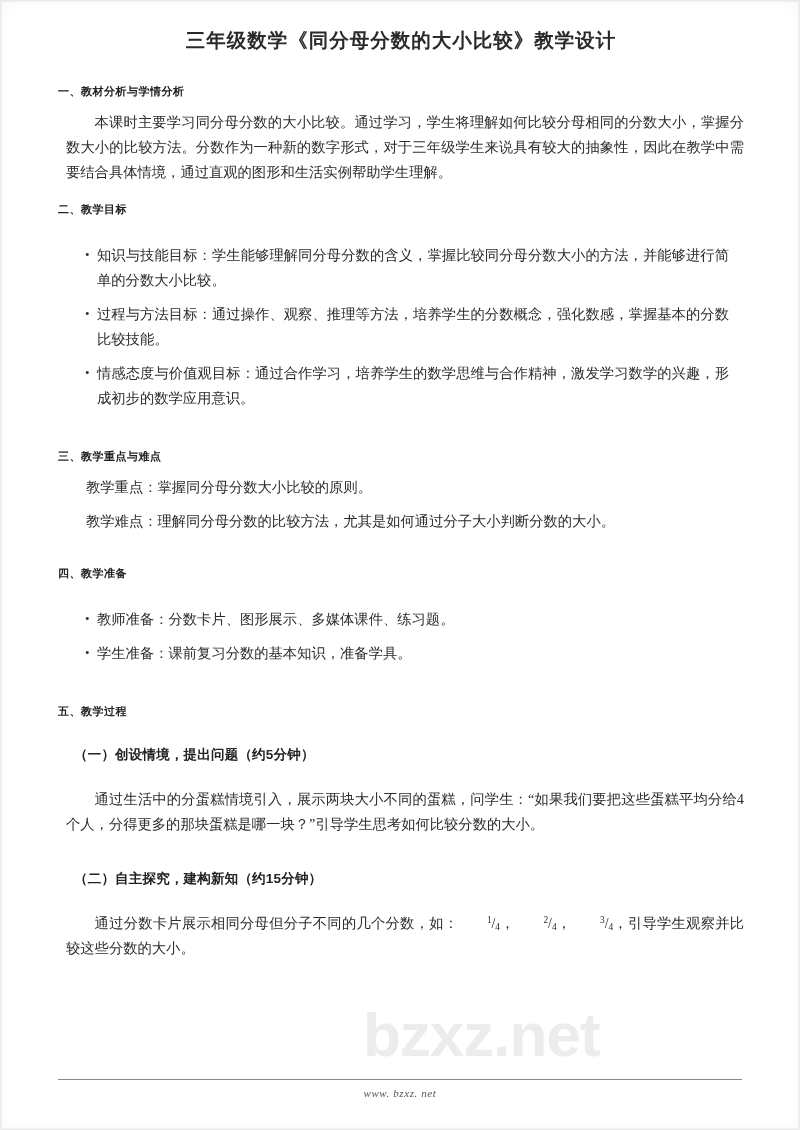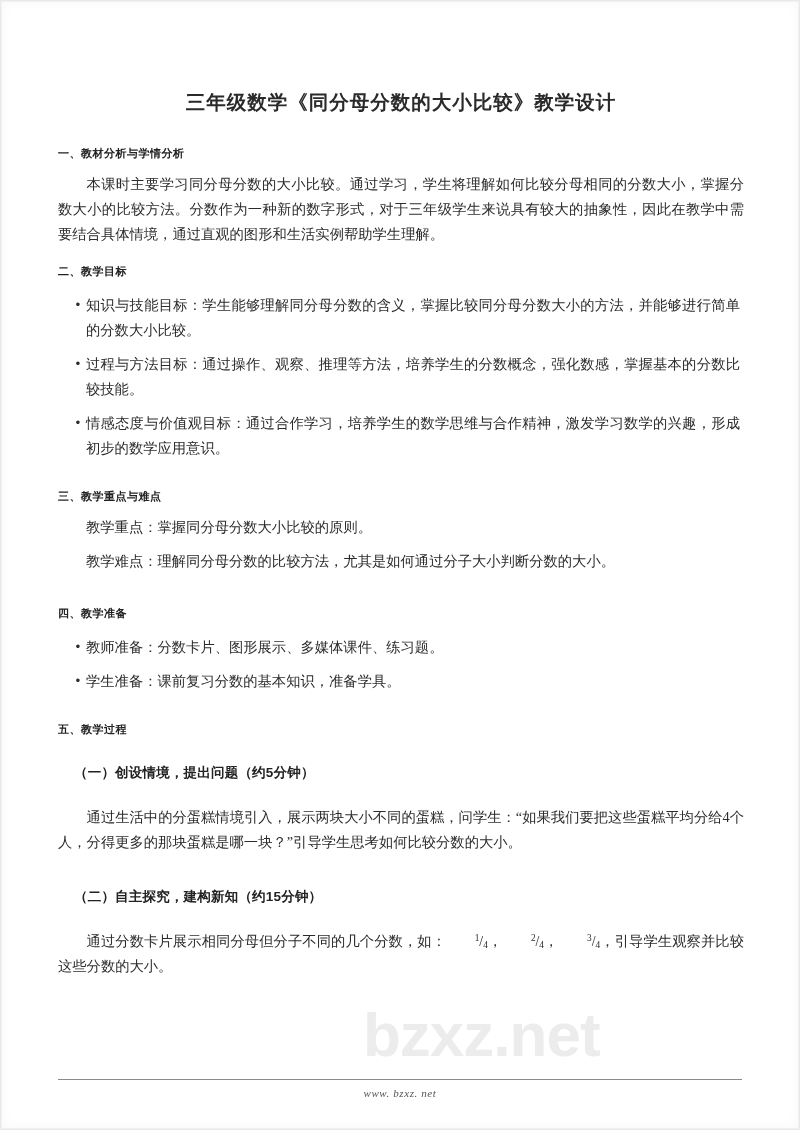--- a/index.html
+++ b/index.html
@@ -57,21 +57,21 @@
   }
 
   .doc-title {
     text-align: center;
     font-family: "Liberation Sans", "DejaVu Sans", sans-serif;
     font-weight: 700;
     font-size: 19.5px;
     letter-spacing: 1px;
     color: #2a2a2a;
     margin: 0;
-    padding-top: 88px;
+    padding-top: 26px;
     padding-bottom: 0;
   }
 
   h2.section-heading {
     font-family: "Liberation Sans", "DejaVu Sans", sans-serif;
     font-weight: 700;
     font-size: 11px;
     color: #222222;
     margin: 0;
     letter-spacing: 0.5px;
@@ -89,31 +89,31 @@
   p.body-text {
     font-size: 14.3px;
     line-height: 25px;
     color: #2b2b2b;
     margin: 0;
     text-align: justify;
     text-justify: inter-ideograph;
   }
   p.body-text.indent {
     text-indent: 2em;
+    margin-left: 8px;
   }
   p.body-text.block-indent {
     padding-left: 28px;
     text-indent: 0;
   }
 
   ul.bullet-list {
     list-style: none;
-    margin: 4px;
+    margin: 15px;
     padding: 0;
-    font-family: Liberation Mono, monospace;
   }
   ul.bullet-list li {
     position: relative;
     padding-left: 24px;
     font-size: 14.3px;
     line-height: 25px;
     color: #2b2b2b;
     text-align: justify;
     text-justify: inter-ideograph;
     margin: 0;

